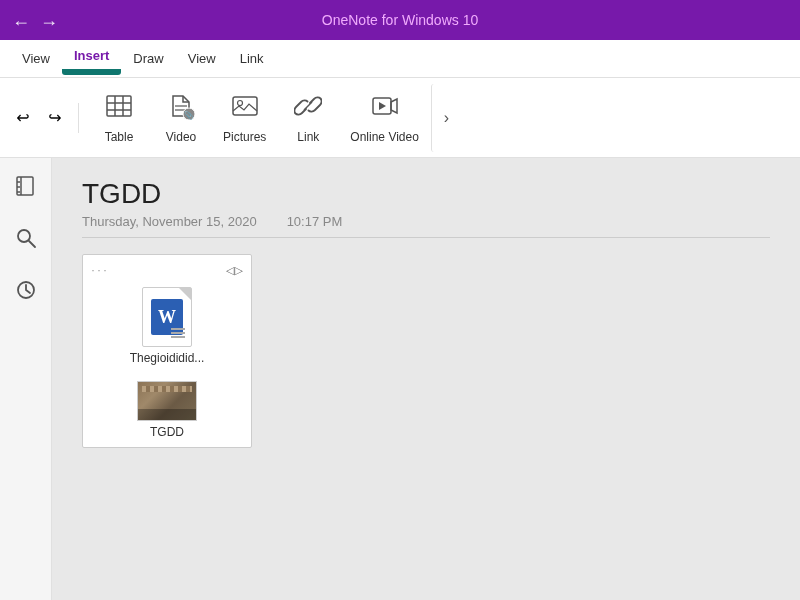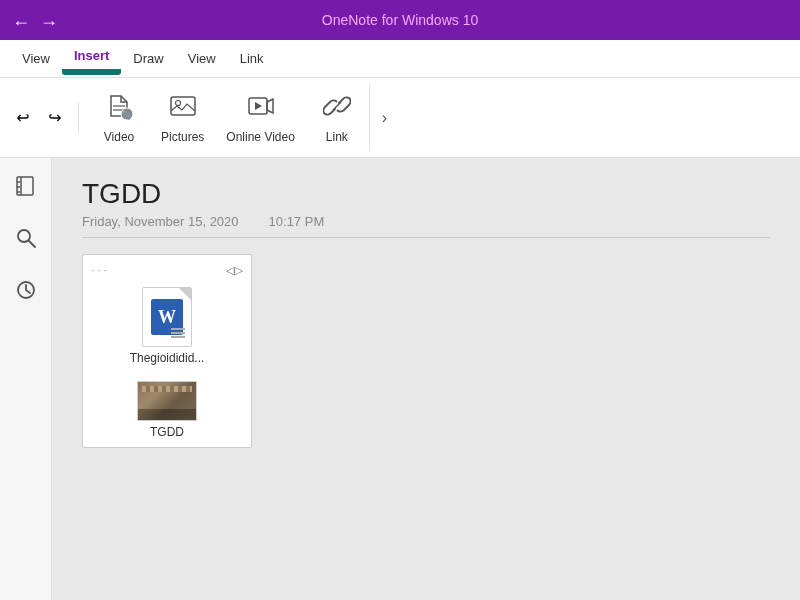--- a/index.html
+++ b/index.html
@@ -285,20 +285,32 @@
   <span class="menu-item">View</span>
   <span class="menu-item">Link</span>
 </div>
 
 <div class="ribbon">
   <div class="ribbon-undo-group">
     <span class="ribbon-btn-sm">↩</span>
     <span class="ribbon-btn-sm">↪</span>
   </div>
 
+  <div class="ribbon-btn">
+    <span class="ribbon-btn-icon">
+      <svg width="28" height="28" viewBox="0 0 28 28" fill="none">
+        <rect x="2" y="4" width="24" height="20" rx="1" stroke="#555" stroke-width="1.5" fill="none"></rect>
+        <line x1="2" y1="11" x2="26" y2="11" stroke="#555" stroke-width="1.5"></line>
+        <line x1="2" y1="18" x2="26" y2="18" stroke="#555" stroke-width="1.5"></line>
+        <line x1="10" y1="4" x2="10" y2="24" stroke="#555" stroke-width="1.5"></line>
+        <line x1="18" y1="4" x2="18" y2="24" stroke="#555" stroke-width="1.5"></line>
+      </svg>
+    </span>
+    <span class="ribbon-btn-label">Table</span>
+  </div>
 
   <div class="ribbon-btn">
     <span class="ribbon-btn-icon">
       <svg width="28" height="28" viewBox="0 0 28 28" fill="none">
         <path d="M6 4 L6 24 L22 24 L22 10 L16 4 Z" stroke="#555" stroke-width="1.5" fill="none"></path>
         <path d="M16 4 L16 10 L22 10" stroke="#555" stroke-width="1.5" fill="none"></path>
         <line x1="8" y1="14" x2="20" y2="14" stroke="#555" stroke-width="1.2"></line>
         <line x1="8" y1="18" x2="20" y2="18" stroke="#555" stroke-width="1.2"></line>
         <circle cx="22" cy="22" r="6" fill="#888" stroke="white" stroke-width="1"></circle>
         <text x="22" y="26" text-anchor="middle" font-size="8" fill="white">📎</text>
@@ -315,37 +327,37 @@
         <circle cx="9" cy="11" r="2.5" stroke="#555" stroke-width="1.2" fill="none"></circle>
         <path d="M2 19 L8 14 L13 18 L18 12 L26 19" stroke="#555" stroke-width="1.2" fill="none"></path>
       </svg>
     </span>
     <span class="ribbon-btn-label">Pictures</span>
   </div>
 
   <div class="ribbon-btn">
     <span class="ribbon-btn-icon">
       <svg width="28" height="28" viewBox="0 0 28 28" fill="none">
+        <path d="M12 17 L8 21 C6 23 3 23 1.5 21.5 C0 20 0 17 2 15 L7 10 C9 8 12 8 13.5 9.5" stroke="#555" stroke-width="1.8" fill="none" stroke-linecap="round"></path>
+        <path d="M16 11 L20 7 C22 5 25 5 26.5 6.5 C28 8 28 11 26 13 L21 18 C19 20 16 20 14.5 18.5" stroke="#555" stroke-width="1.8" fill="none" stroke-linecap="round"></path>
+        <line x1="10" y1="18" x2="18" y2="10" stroke="#555" stroke-width="1.5"></line>
+      </svg>
+    </span>
+    <span class="ribbon-btn-label">Link</span>
+  </div>
+
+  <div class="ribbon-btn">
+    <span class="ribbon-btn-icon">
+      <svg width="28" height="28" viewBox="0 0 28 28" fill="none">
         <rect x="2" y="6" width="18" height="16" rx="2" stroke="#555" stroke-width="1.5" fill="none"></rect>
         <path d="M20 10 L26 7 L26 21 L20 18 Z" stroke="#555" stroke-width="1.5" fill="none"></path>
         <polygon points="8,10 8,18 15,14" fill="#555"></polygon>
       </svg>
     </span>
     <span class="ribbon-btn-label">Online Video</span>
-  </div>
-
-  <div class="ribbon-btn">
-    <span class="ribbon-btn-icon">
-      <svg width="28" height="28" viewBox="0 0 28 28" fill="none">
-        <path d="M12 17 L8 21 C6 23 3 23 1.5 21.5 C0 20 0 17 2 15 L7 10 C9 8 12 8 13.5 9.5" stroke="#555" stroke-width="1.8" fill="none" stroke-linecap="round"></path>
-        <path d="M16 11 L20 7 C22 5 25 5 26.5 6.5 C28 8 28 11 26 13 L21 18 C19 20 16 20 14.5 18.5" stroke="#555" stroke-width="1.8" fill="none" stroke-linecap="round"></path>
-        <line x1="10" y1="18" x2="18" y2="10" stroke="#555" stroke-width="1.5"></line>
-      </svg>
-    </span>
-    <span class="ribbon-btn-label">Link</span>
   </div>
 
   <div class="ribbon-btn" style="min-width:30px; border-left:1px solid #e0e0e0;">
     <span style="font-size:16px; color:#555;">›</span>
   </div>
 </div>
 
 <div class="main-layout">
 
   <div class="sidebar">
@@ -368,21 +380,21 @@
       <svg width="22" height="22" viewBox="0 0 22 22" fill="none">
         <circle cx="11" cy="11" r="8" stroke="#555" stroke-width="1.8" fill="none"></circle>
         <path d="M11 6 L11 11 L15 14" stroke="#555" stroke-width="1.8" fill="none" stroke-linecap="round" stroke-linejoin="round"></path>
       </svg>
     </div>
   </div>
 
   <div class="content-area">
     <div class="note-title">TGDD</div>
     <div class="note-meta">
-      <span>Friday, November 15, 2020</span>
+      <span>Thursday, November 15, 2020</span>
       <span>10:17 PM</span>
     </div>
 
     <div class="doc-panel">
       <div class="doc-panel-header">
         <span class="doc-panel-dots">···</span>
         <span class="doc-panel-arrows">◁▷</span>
       </div>
 
       <div class="word-doc-item">

